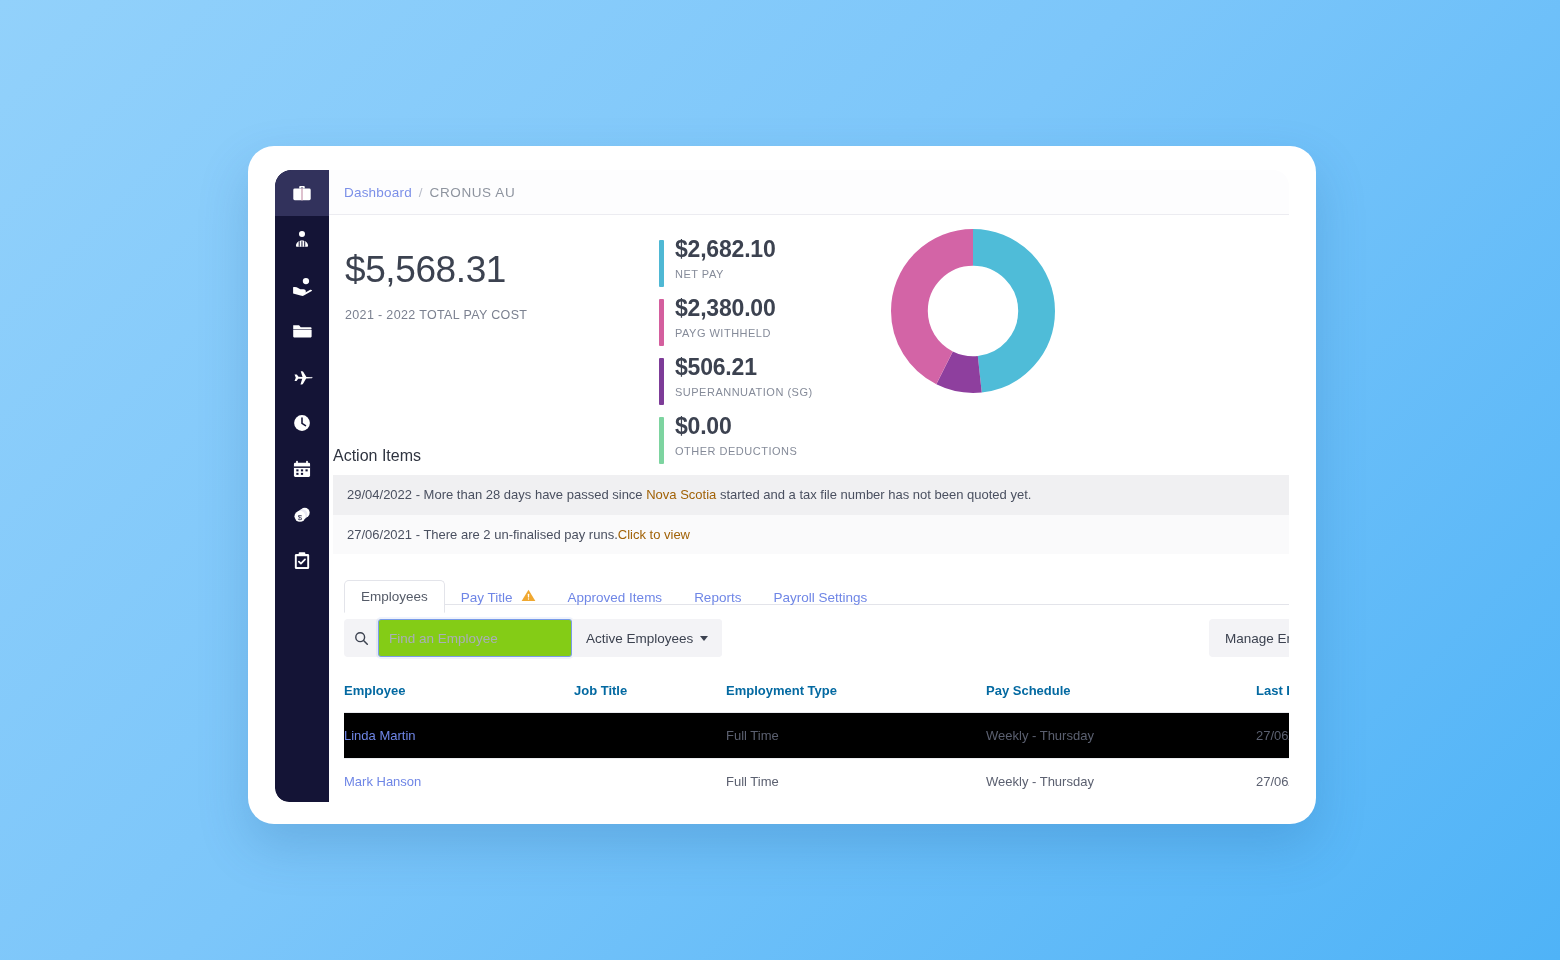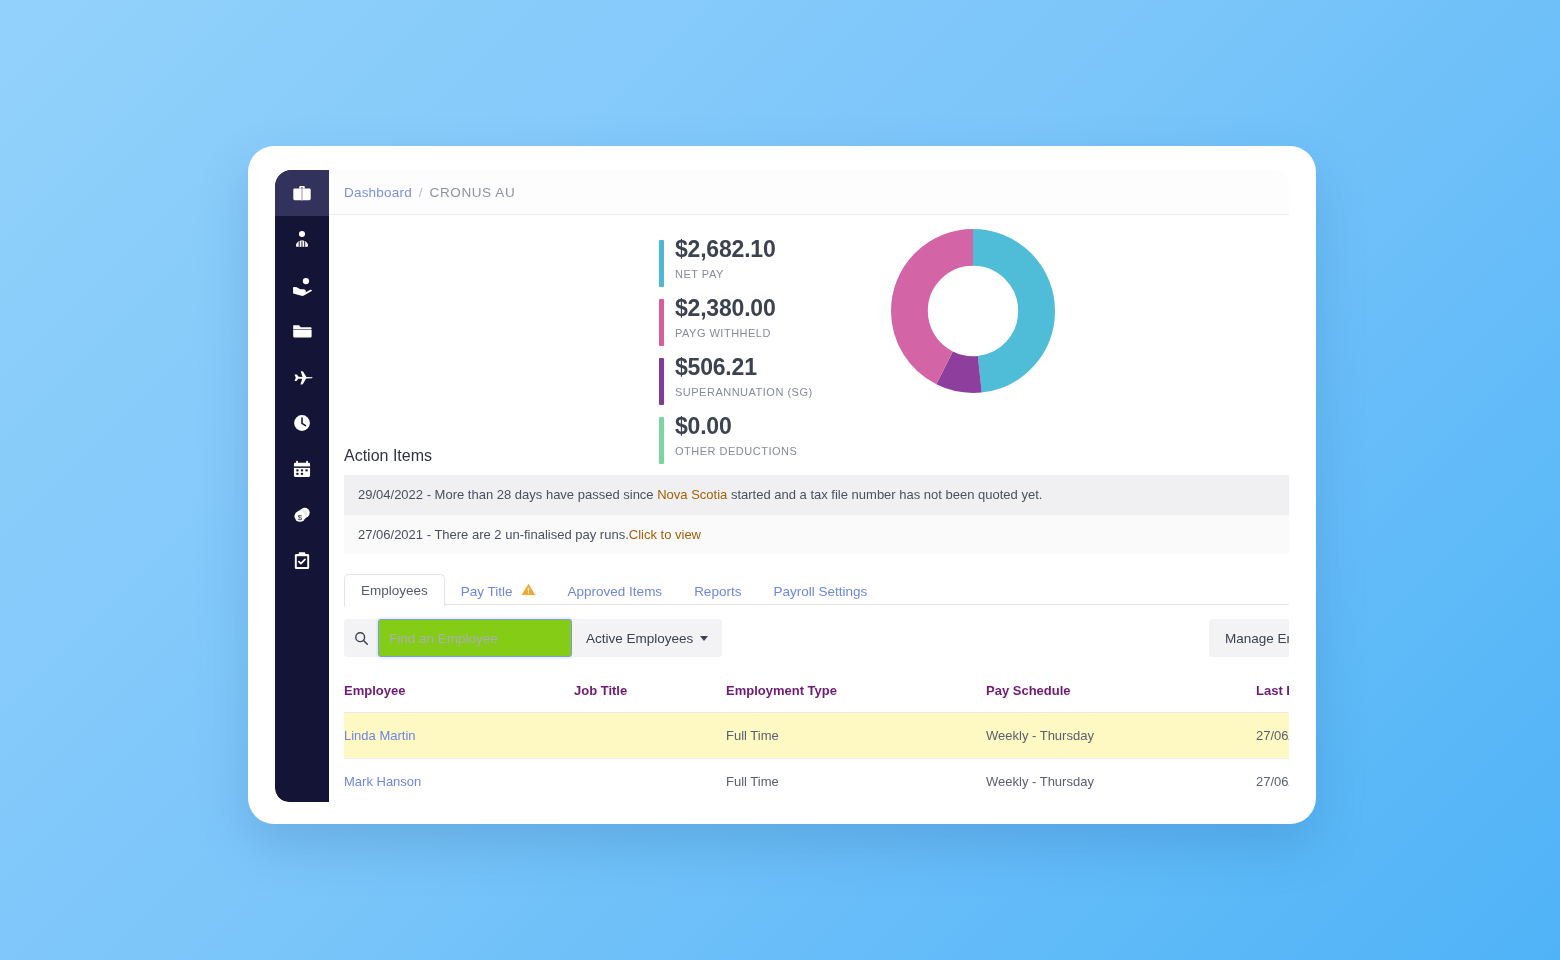--- a/index.html
+++ b/index.html
@@ -148,21 +148,21 @@
     letter-spacing: 0.5px;
   }
 
   .donut {
     position: absolute;
     left: 560px;
     top: 12px;
   }
 
   
-  .action-wrap { padding: 0 0 0 15px; }
+  .action-wrap { padding: 0 0 0 4px; }
   .action-title {
     font-size: 16px;
     color: #2f3440;
     margin: 4px 0 10px 0;
   }
   .action-row {
     font-size: 13px;
     color: #4a5060;
     padding: 12px 14px 12px 14px;
     margin-right: 0;
@@ -181,21 +181,21 @@
     display: flex;
     align-items: flex-end;
     border-bottom: 1px solid #e3e4ea;
     height: 34px;
   }
   .tab {
     font-size: 13.5px;
     color: #6f86e6;
     padding: 8px 16px;
     position: relative;
-    top: 3px;
+    top: 9px;
     display: flex;
     align-items: center;
     gap: 8px;
   }
   .tab.active {
     color: #555b68;
     background: #ffffff;
     border: 1px solid #e3e4ea;
     border-bottom: 1px solid #ffffff;
     border-radius: 5px 5px 0 0;
@@ -277,34 +277,34 @@
   
   .table {
     margin: 18px 0 0 15px;
     width: 960px;
     border-collapse: collapse;
     table-layout: fixed;
   }
   .table th {
     text-align: left;
     font-size: 13px;
-    color: #701a75;
+    color: #0369a1;
     font-weight: bold;
     padding: 8px 0 14px 0;
     border-bottom: 1px solid #e8e9ee;
     white-space: nowrap;
   }
   .table td {
     font-size: 13px;
     color: #5b6070;
     padding: 15px 0;
     border-bottom: 1px solid #eceef2;
     white-space: nowrap;
   }
-  .table tr.striped td { background: #fef9c3; }
+  .table tr.striped td { background: #000000; }
   .cell-link {
     color: #6f86e6;
     text-decoration: none;
   }
   .col-emp { width: 230px; }
   .col-job { width: 152px; }
   .col-type { width: 260px; }
   .col-sched { width: 270px; }
   .col-last { width: 120px; }
 </style>
@@ -407,20 +407,24 @@
     <div class="content">
 
       <div class="breadcrumb">
         <span class="crumb-link">Dashboard</span>
         <span class="crumb-sep">/</span>
         <span class="crumb-current">CRONUS AU</span>
       </div>
 
       <div class="summary">
 
+        <div class="total-block">
+          <div class="total-amount">$5,568.31</div>
+          <div class="total-label">2021 - 2022 TOTAL PAY COST</div>
+        </div>
 
         <div class="stats">
           <div class="stat">
             <span class="stat-bar" style="background:#4fb8d4"></span>
             <div class="stat-value">$2,682.10</div>
             <div class="stat-label">NET PAY</div>
           </div>
           <div class="stat">
             <span class="stat-bar" style="background:#d45f9e"></span>
             <div class="stat-value">$2,380.00</div>

